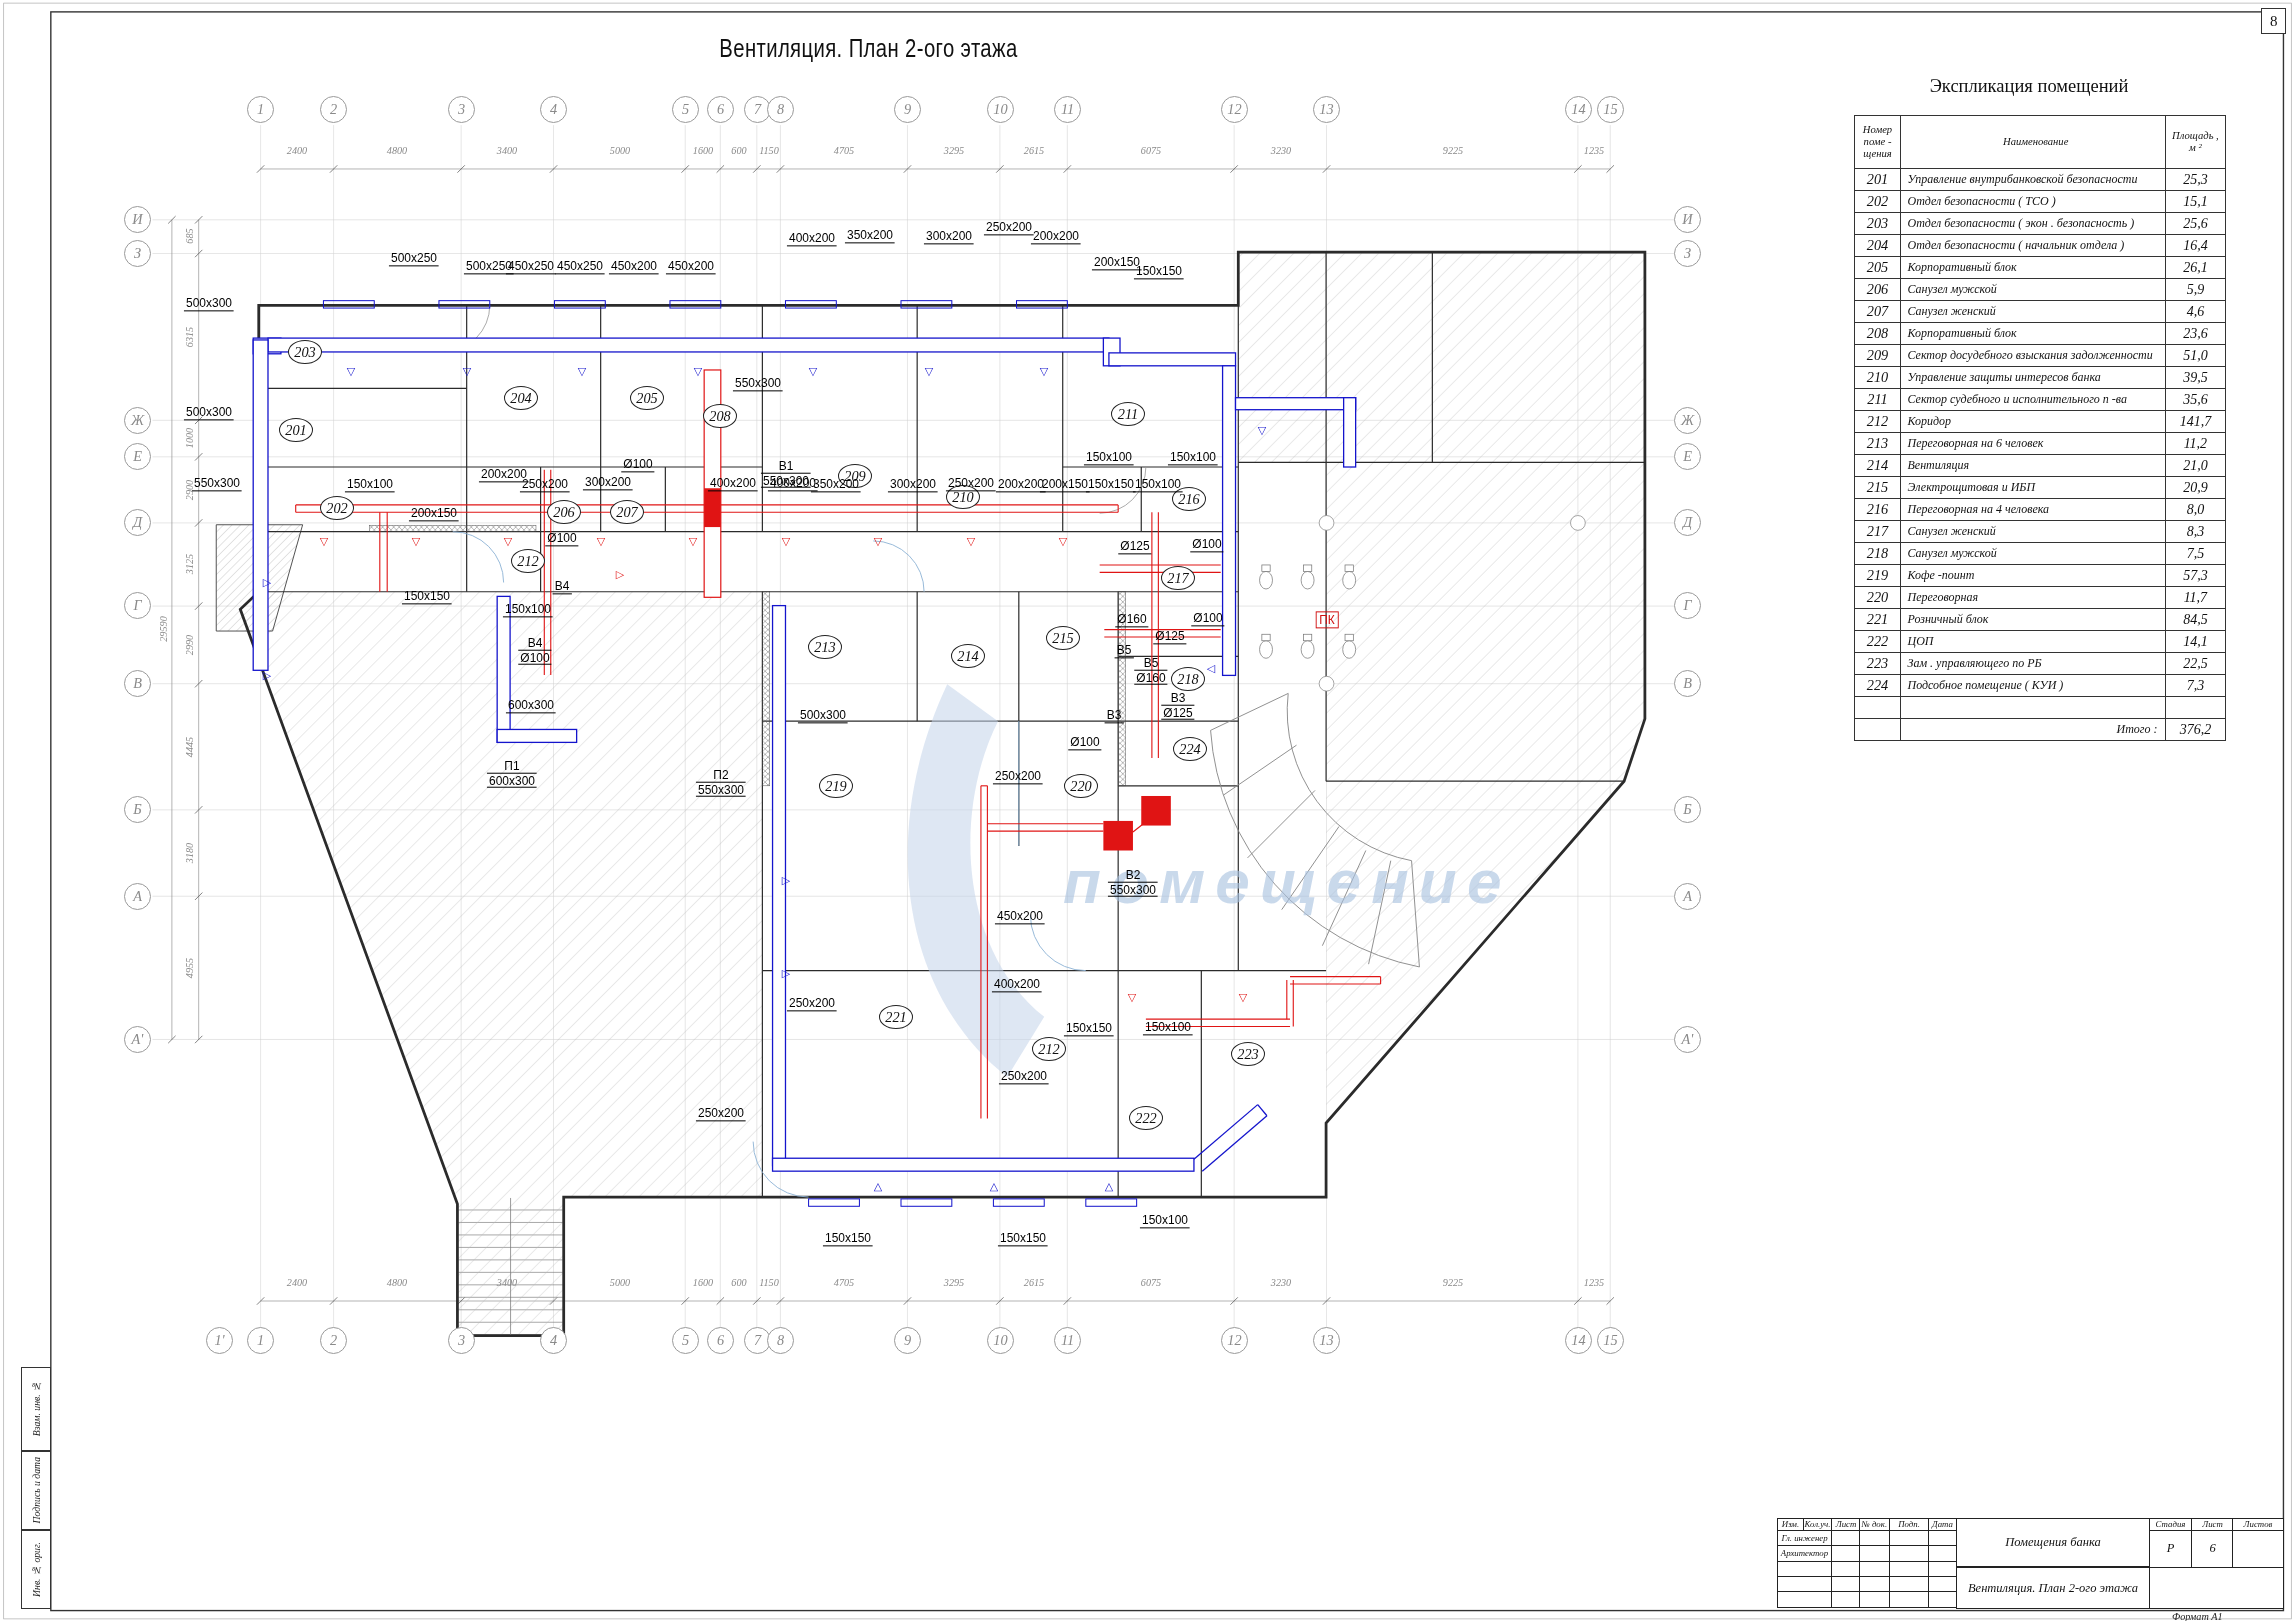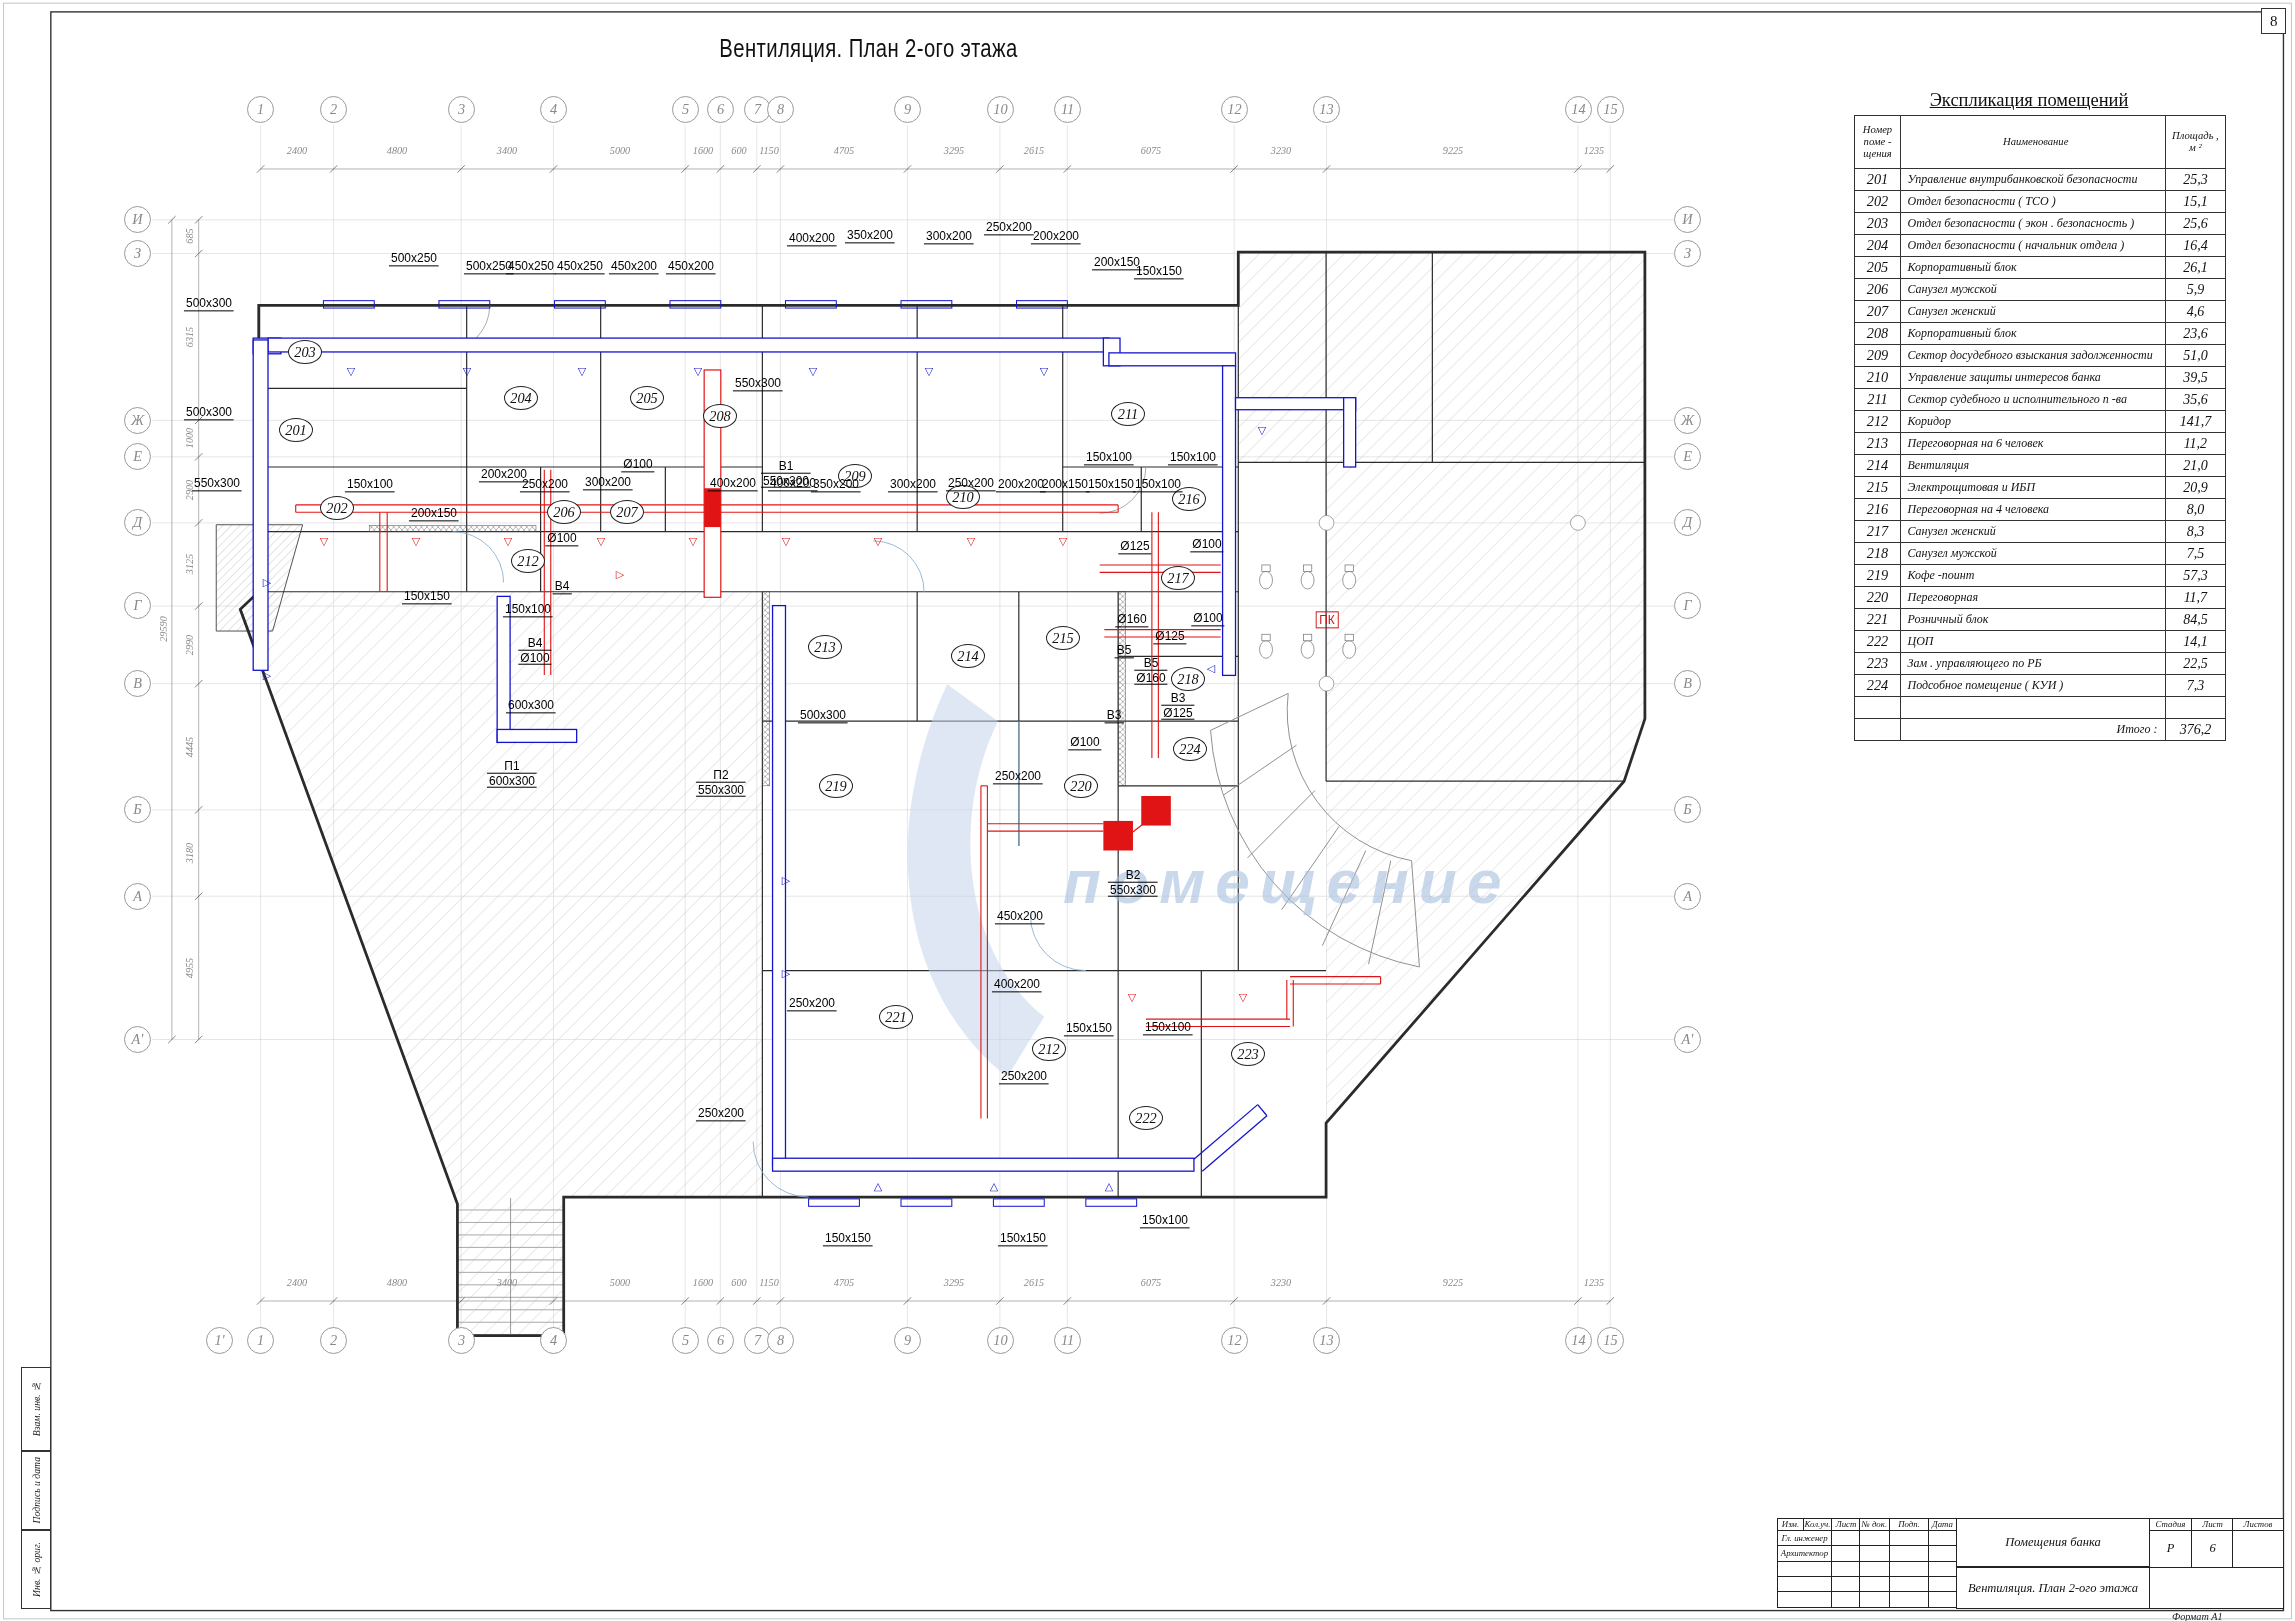--- a/index.html
+++ b/index.html
@@ -333,21 +333,21 @@
   <div class="vstrip" style="left:21px;top:1367px;width:30px;height:84px;">
     <span>Взам. инв. №</span>
     </div>
   <div class="vstrip" style="left:21px;top:1451px;width:30px;height:79px;">
     <span>Подпись и дата</span>
     </div>
   <div class="vstrip" style="left:21px;top:1530px;width:30px;height:79px;">
     <span>Инв. № ориг.</span>
     </div>
 
-  <div class="abs" id="expl-title" style="left:2029px;top:90px;transform:translateX(-50%);text-decoration:underline;">Экспликация помещений</div>
+  <div class="abs" id="expl-title" style="left:2029px;top:76px;transform:translateX(-50%);">Экспликация помещений</div>
 
   <table id="expl" class="abs" style="left:1854px;top:115px;">
     <thead>
       <tr class="hdr">
         <th class="c-num">
           <span>Номер</span><br>
           <span>поме -</span><br>
           <span>щения</span></th>
         <th class="c-name" style="text-align:center;">
           <span>Наименование</span></th>

